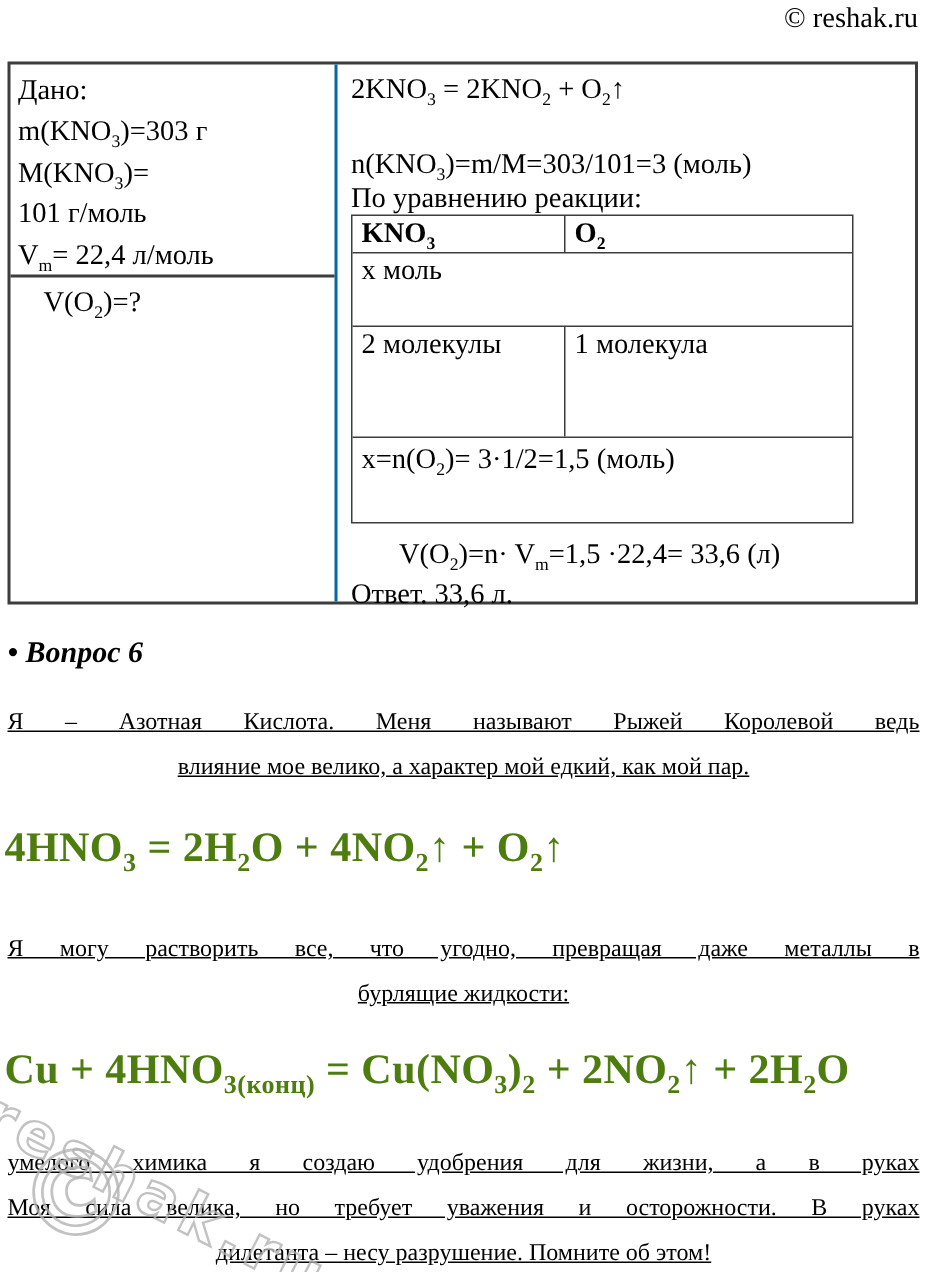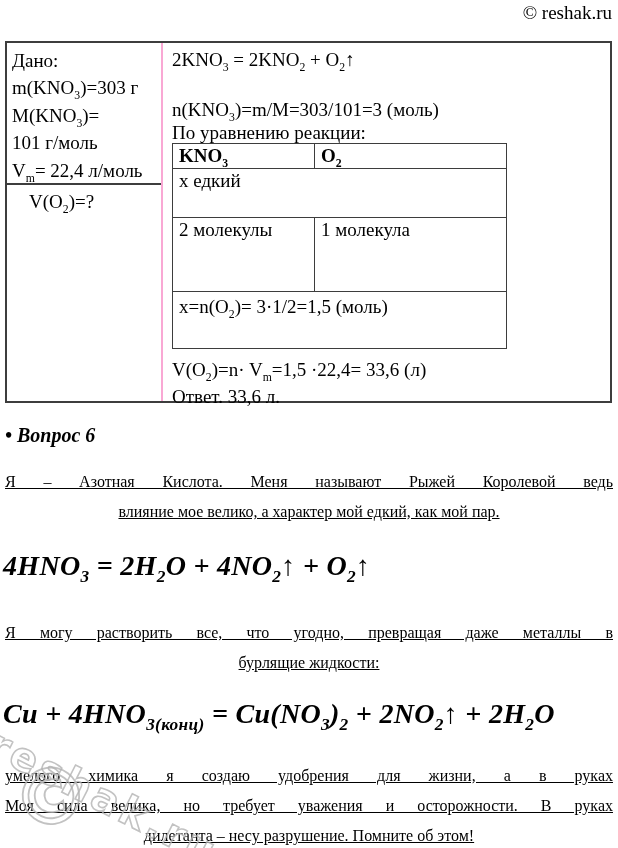--- a/index.html
+++ b/index.html
@@ -13,51 +13,51 @@
   
   .hdr-row { position:absolute; top:2px; left:5px; right:6px; display:flex; justify-content:space-between; align-items:flex-start; }
   .q-head { font-size:25px; font-weight:bold; font-style:italic;margin-top:48px; }
   .site-copy { font-size:19px; }
 
   
   .outer-table {
     position:absolute; left:5px; top:41px; width:607px; height:362px;
     border:2px solid #3d3d3d; box-sizing:border-box; display:flex; background:#fff;
   }
-  .left-cell { width:156px; flex:none; border-right:2px solid #f9a8d4; box-sizing:border-box; display:flex; flex-direction:column; }
+  .left-cell { width:218px; flex:none; border-right:2px solid #0369a1; box-sizing:border-box; display:flex; flex-direction:column; }
   .given-block { height:142px; box-sizing:border-box; border-bottom:2px solid #3d3d3d; padding:4px 2px 0 5px; font-size:19px; line-height:27.4px; }
   .find-block { padding:3px 2px 0 22px; font-size:19px; line-height:27px; }
 
   .right-cell { flex:1; box-sizing:border-box; padding:4px 4px 0 9px; font-size:19px; }
   .sol-eq  { line-height:26px; }
   .sol-gap { height:24px; }
   .sol-n   { line-height:26px; }
   .sol-by  { line-height:20px; }
 
   .inner-table { width:335px; border:1.5px solid #3d3d3d; box-sizing:border-box; }
   .it-row  { display:flex; border-bottom:1.5px solid #3d3d3d; box-sizing:border-box; }
   .it-row.last { border-bottom:none; }
   .it-c1   { width:142px; flex:none; border-right:1.5px solid #3d3d3d; box-sizing:border-box; padding:1px 4px 0 6px; }
   .it-c2   { flex:1; padding:1px 4px 0 6px; }
   .h-hdr   { height:25px;font-weight:bold; }
   .h-r2    { height:49px; }
   .h-r3    { height:74px; }
   .it-span { height:56px; box-sizing:border-box; padding:4px 6px 0 6px; }
 
-  .sol-v   { margin-top:7px; line-height:27px; }
+  .sol-v   { margin-top:7px; line-height:27px;margin-left:32px; }
   .sol-ans { line-height:27px; }
 
   
   .q6-head { position:absolute; left:5px; top:424px; font-size:20px; font-weight:bold; font-style:italic; }
   .para { position:absolute; left:5px; width:608px; font-size:16px; line-height:30px;text-decoration:underline; }
   .p1 { top:467px; } .p2 { top:618px; } .p3 { top:761px; }
   .jline { text-align:justify; text-align-last:justify; }
   .nline { text-align:center; }
 
-  .formula { position:absolute; left:3px; font-weight:bold; font-size:28px; color:#000000; letter-spacing:0.3px; white-space:nowrap;font-style:italic; }
+  .formula { position:absolute; left:3px; font-weight:bold; font-size:28px; color:#4d7c0f; letter-spacing:0.3px; white-space:nowrap; }
   .f1 { top:550px; } .f2 { top:698px; }
   sub { font-size:0.62em; line-height:0; }
 
   
   .wm-wrap { position:absolute; left:0; top:0; width:618px; height:848px; pointer-events:none; z-index:5; }
   .wm-text {
     position:absolute; left:2px; top:720px;
     font-family:"DejaVu Sans", sans-serif; font-weight:bold; font-size:40px; letter-spacing:4px;
     color:transparent; -webkit-text-stroke:1.6px #b3b3b3;
     transform:rotate(27deg); transform-origin:0 0; opacity:0.8; white-space:nowrap;
@@ -98,21 +98,21 @@
       <div class="sol-gap"></div>
       <div class="sol-n">n(KNO<sub>3</sub>)=m/M=303/101=3 (моль)</div>
       <div class="sol-by">По уравнению реакции:</div>
 
       <div class="inner-table">
         <div class="it-row h-hdr">
           <div class="it-c1">KNO<sub>3</sub></div>
           <div class="it-c2">O<sub>2</sub></div>
         </div>
         <div class="it-row h-r2">
-          <div class="it-c2">x едкий</div>
+          <div class="it-c2">x моль</div>
         </div>
         <div class="it-row h-r3">
           <div class="it-c1">2 молекулы</div>
           <div class="it-c2">1 молекула</div>
         </div>
         <div class="it-row last">
           <div class="it-span">x=n(O<sub>2</sub>)= 3·1/2=1,5 (моль)</div>
         </div>
       </div>
 

